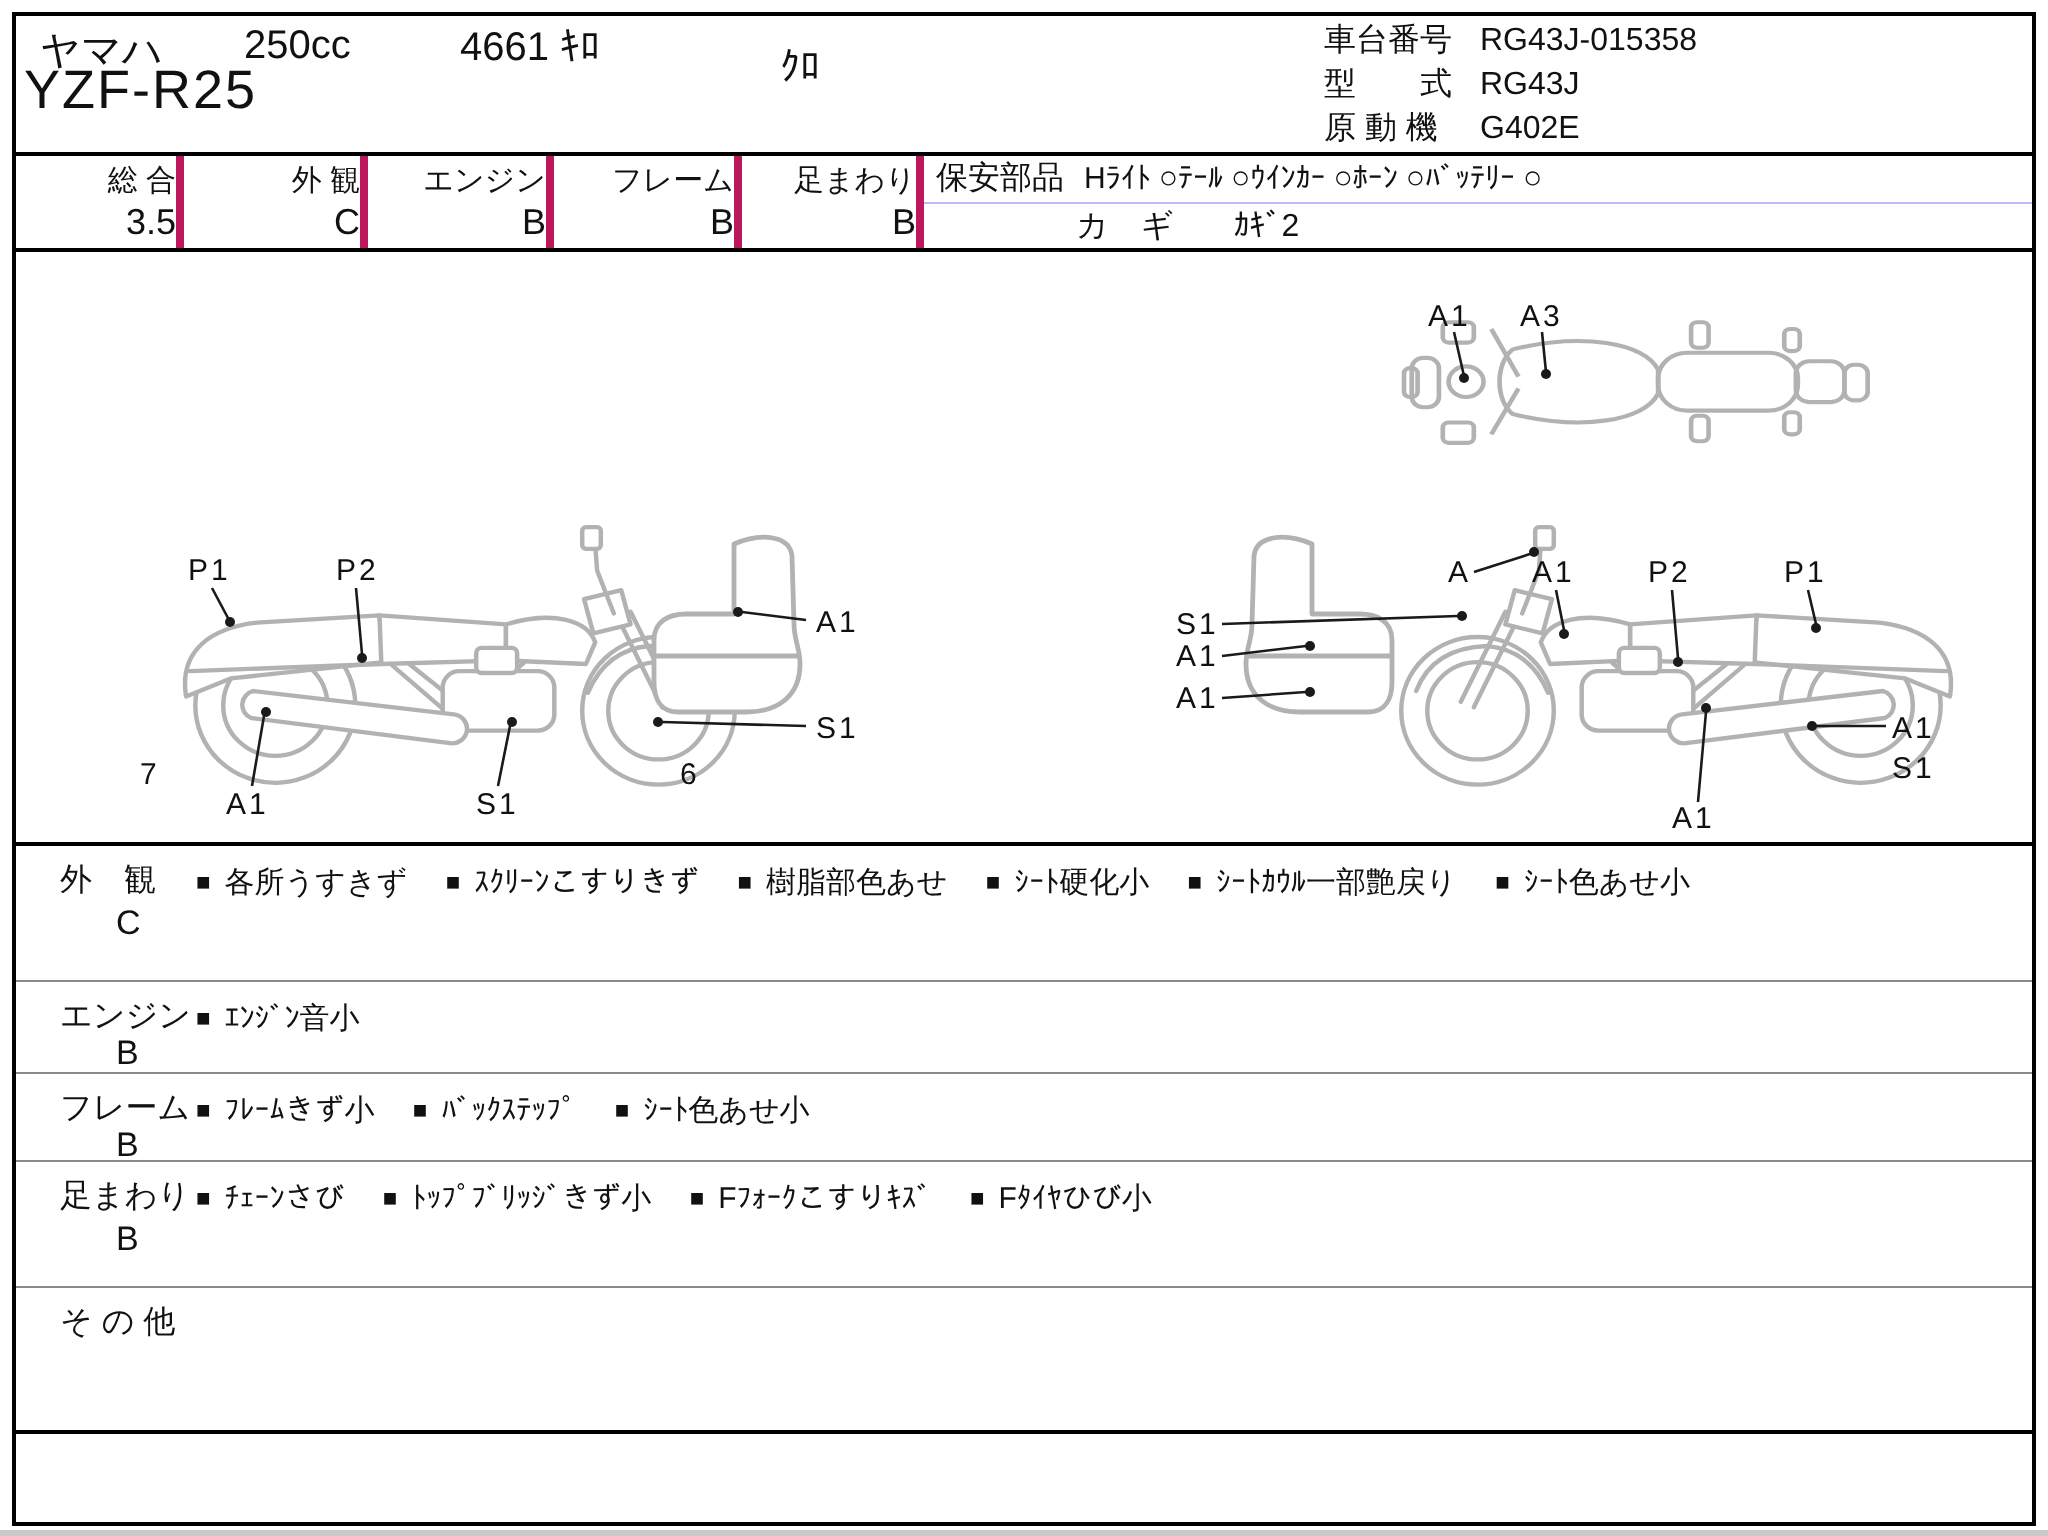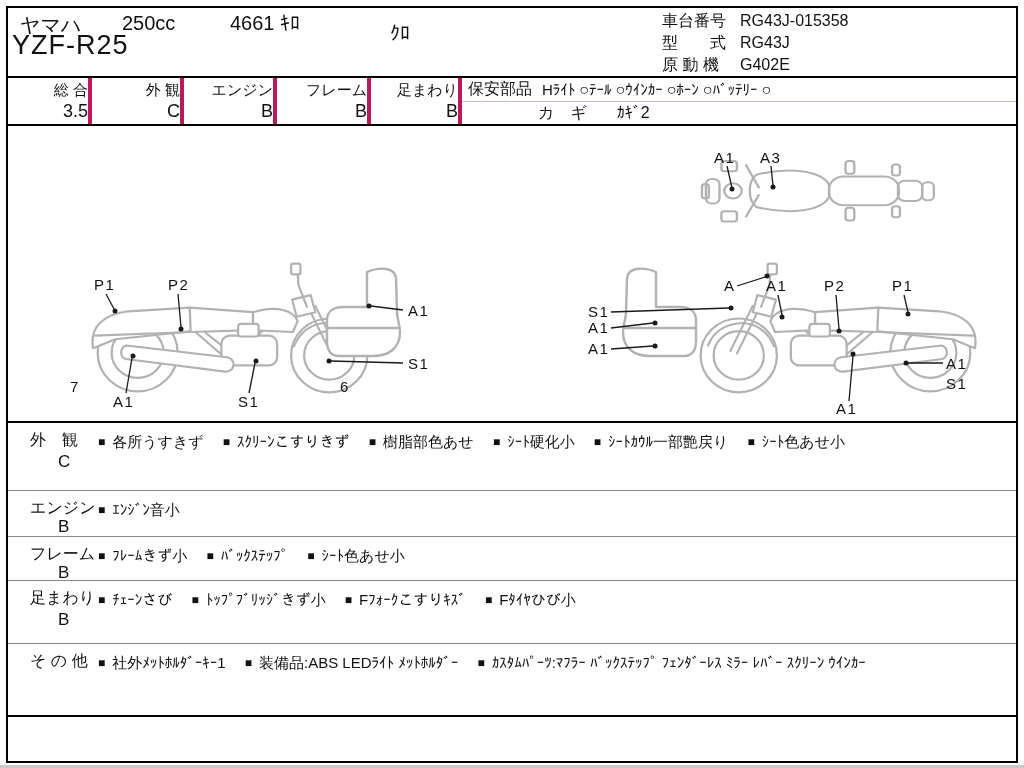--- a/index.html
+++ b/index.html
@@ -147,25 +147,20 @@
     <div class="notes">
       <span class="note"><span class="bullet">■</span><span>ﾁｪｰﾝさび</span></span>
       <span class="note"><span class="bullet">■</span><span>ﾄｯﾌﾟﾌﾞﾘｯｼﾞきず小</span></span>
       <span class="note"><span class="bullet">■</span><span>Fﾌｫｰｸこすりｷｽﾞ</span></span>
       <span class="note"><span class="bullet">■</span><span>Fﾀｲﾔひび小</span></span>
     </div>
   </div>
 
   <div class="sec" style="top:635px;height:52px;">
     <div class="sec-label">そ の 他</div>
-    <div class="notes">
-      <span class="note"><span class="bullet">■</span><span>社外ﾒｯﾄﾎﾙﾀﾞｰｷｰ1</span></span>
-      <span class="note"><span class="bullet">■</span><span>装備品:ABS LEDﾗｲﾄ ﾒｯﾄﾎﾙﾀﾞｰ</span></span>
-      <span class="note" style="white-space:normal;"><span class="bullet">■</span><span>ｶｽﾀﾑﾊﾟｰﾂ:ﾏﾌﾗｰ ﾊﾞｯｸｽﾃｯﾌﾟ ﾌｪﾝﾀﾞｰﾚｽ ﾐﾗｰ ﾚﾊﾞｰ ｽｸﾘｰﾝ ｳｲﾝｶｰ</span></span>
-    </div>
   </div>
 
   <div class="bottom-line"></div>
 </div>
 
 <svg class="diagrams" width="1024" height="768" viewBox="0 0 1024 768">
   <defs>
     <g id="bike-side" fill="none" stroke="#b2b2b2" stroke-width="2.4" stroke-linejoin="round" stroke-linecap="round">
       <circle cx="62" cy="103" r="43"></circle>
         <circle cx="62" cy="103" r="28"></circle>

